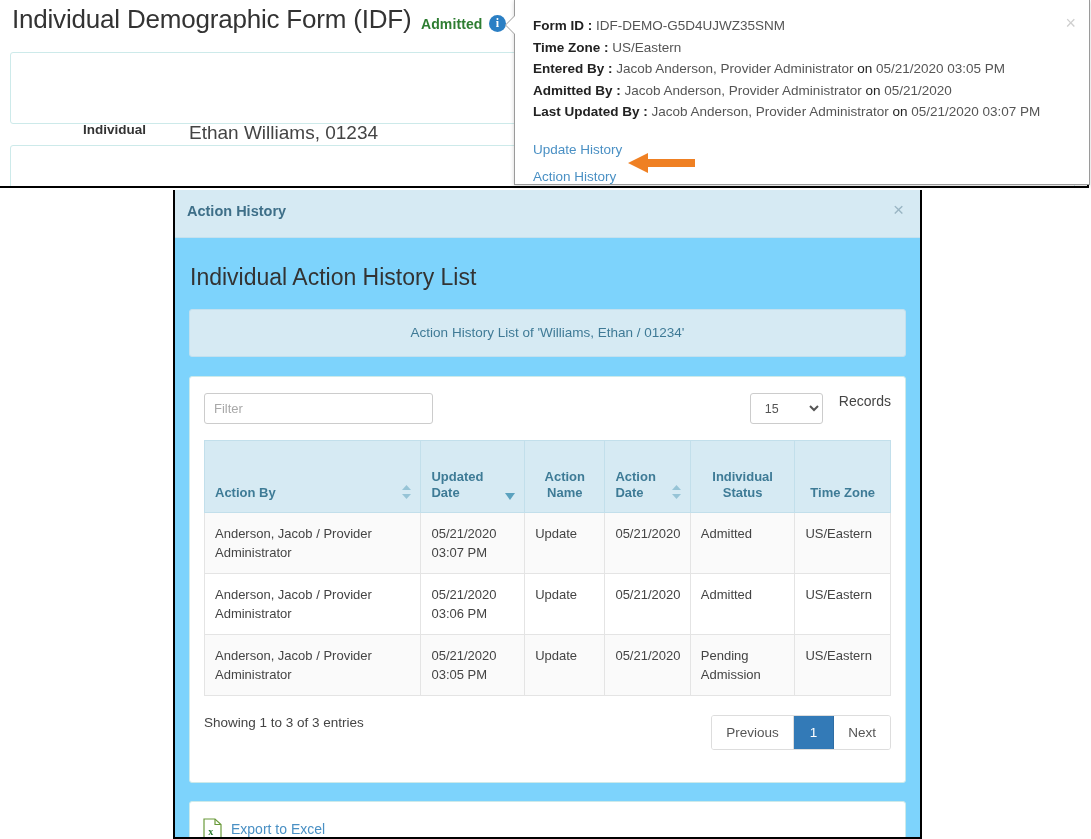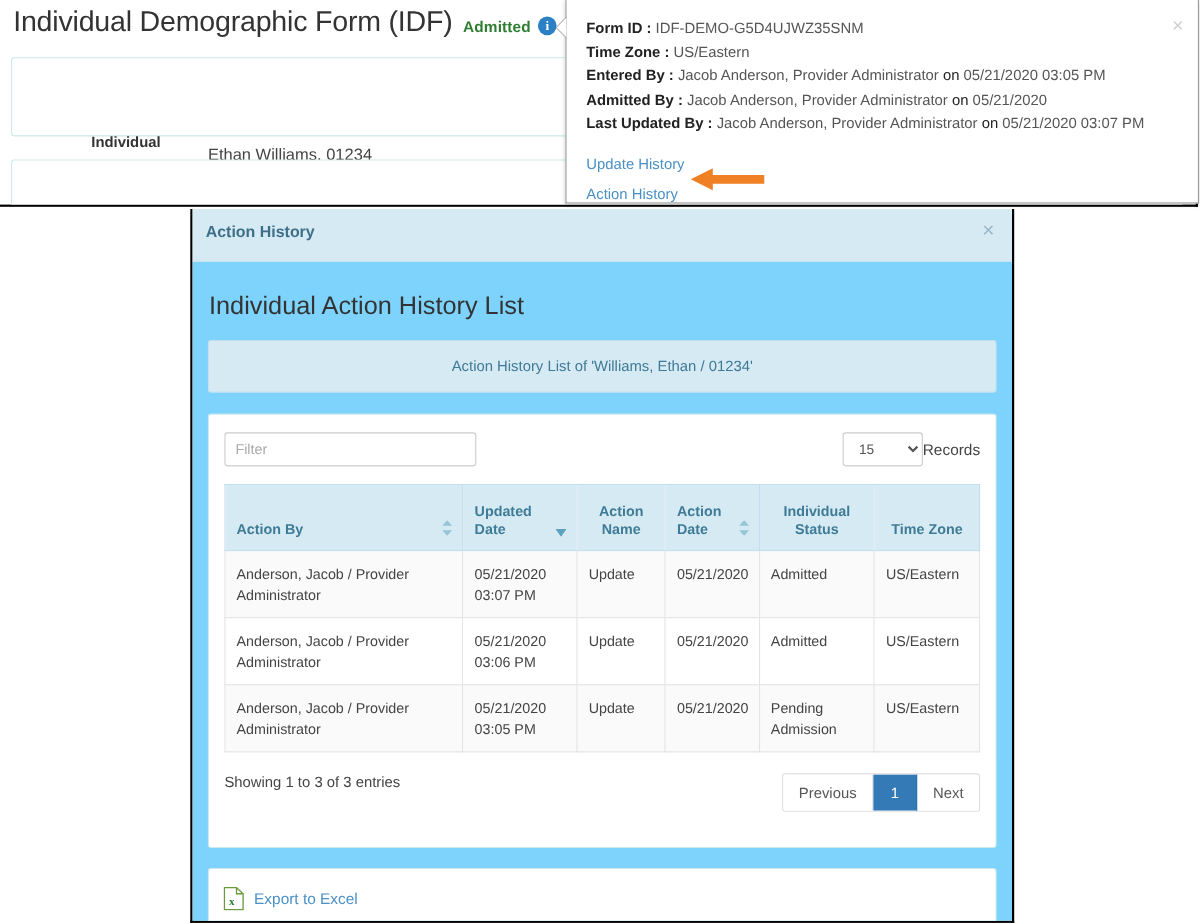--- a/index.html
+++ b/index.html
@@ -70,23 +70,22 @@
   .field-label {
     position: absolute;
     left: 72px; top: 69px;
     font-size: 13.5px;
     font-weight: bold;
     color: #333;
   }
   .field-value {
     position: absolute;
     left: 178px; top: 69px;
-    font-size: 15px;
+    font-size: 19px;
     color: #444;
-    margin-top: 10px;
   }
 
   
   .popover {
     position: absolute;
     left: 514px; top: 0px;
     width: 576px; height: 185px;
     background: #ffffff;
     border: 1px solid #9a9a9a;
     border-top: none;
@@ -222,21 +221,21 @@
     border: 1px solid #cccccc;
     border-radius: 3px;
     padding: 0 9px;
     font-size: 13px;
     color: #555;
     font-family: "Liberation Sans", sans-serif;
     outline: none;
     background: #fff;
   }
   .filter-input::placeholder { color: #a9a9a9; }
-  .records-wrap { display: flex; align-items: center; gap: 0; }
+  .records-wrap { display: flex; align-items: flex-start; gap: 16px; }
   .records-select {
     width: 73px; height: 31px;
     border: 1px solid #cccccc;
     border-radius: 3px;
     font-size: 12.5px;
     color: #555;
     background: #ffffff;
     padding-left: 10px;
     font-family: "Liberation Sans", sans-serif;
     outline: none;
@@ -251,21 +250,21 @@
     table-layout: fixed;
   }
   table.ahist thead th {
     background: #d6eaf3;
     color: #3e7b96;
     font-size: 13px;
     font-weight: bold;
     text-align: left;
     vertical-align: bottom;
     padding: 9px 10px 11px 10px;
-    height: 60px;
+    height: 72px;
     border: 1px solid #c2dfeb;
     position: relative;
     line-height: 16px;
     cursor: pointer;
   }
   table.ahist thead th.nosort { cursor: default; text-align: center; }
   table.ahist tbody td {
     font-size: 13px;
     color: #444444;
     padding: 11px 10px;

